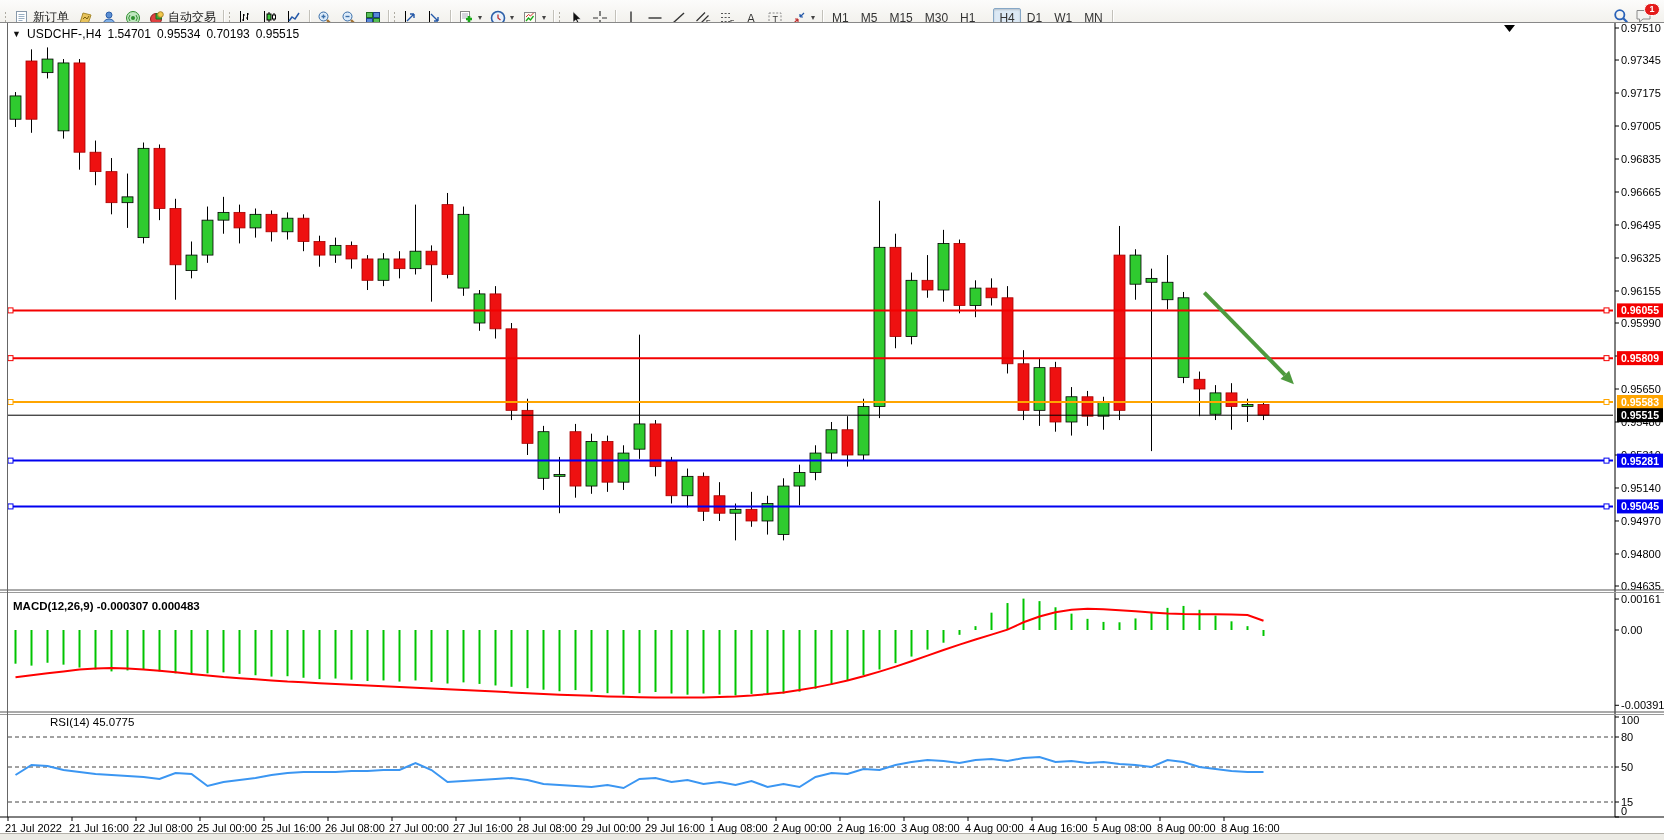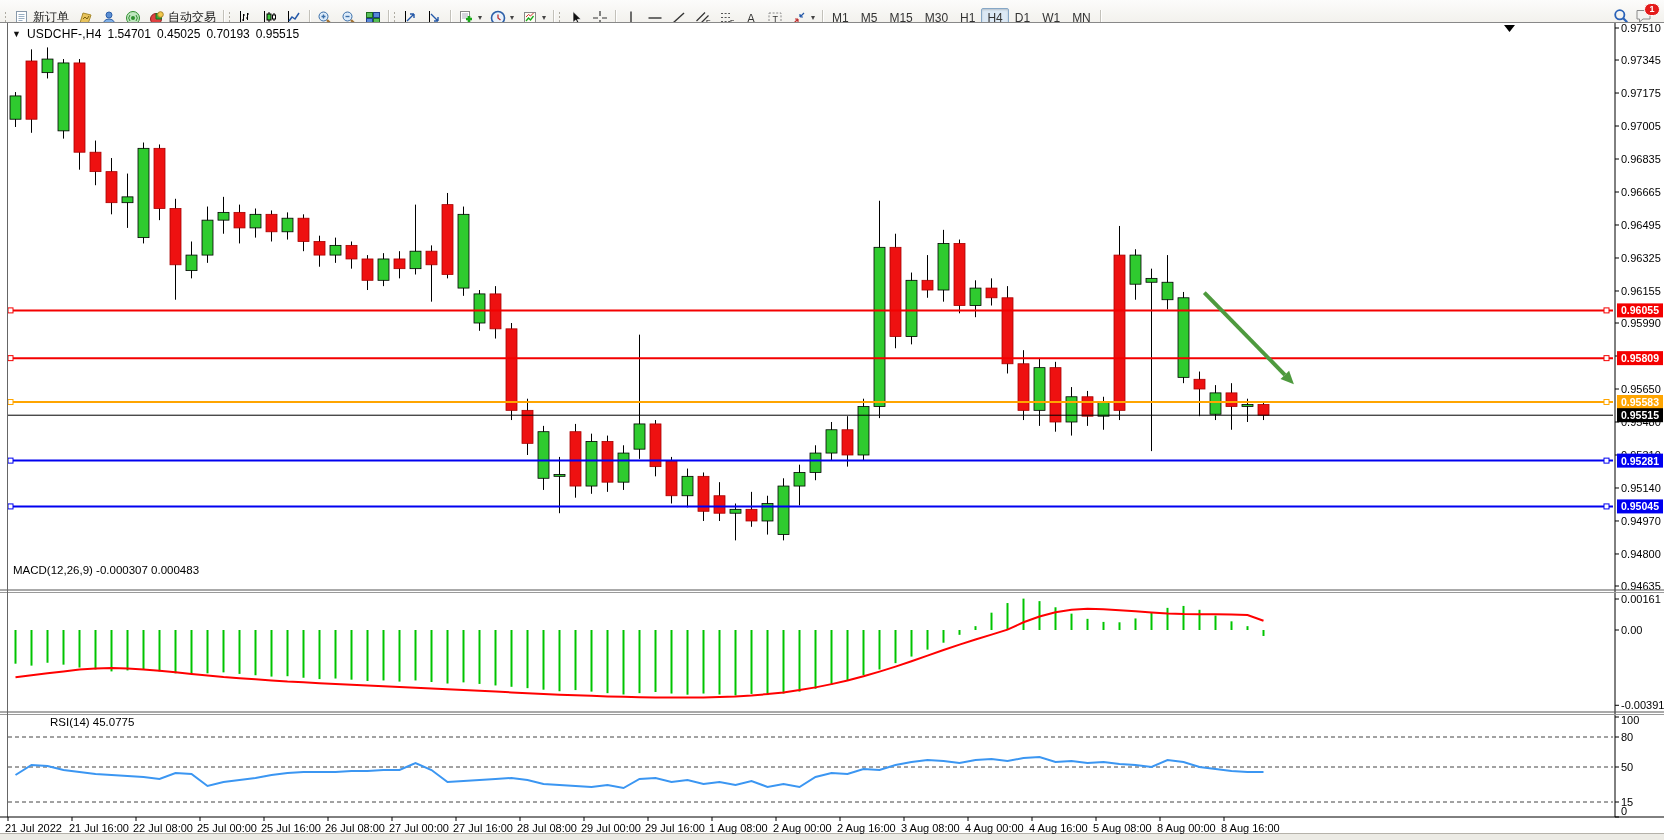--- a/index.html
+++ b/index.html
@@ -4,34 +4,34 @@
 <style>
   html,body{margin:0;padding:0;background:#fff;font-family:"Liberation Sans",sans-serif;}
   #app{position:relative;width:1664px;height:840px;overflow:hidden;background:#fff;user-select:none;}
   #toolbar{position:absolute;top:0;left:0;width:1664px;height:36px;box-sizing:border-box;
     background:linear-gradient(#fcfcfb,#edebe5);border-bottom:1px solid #8f8f8f;
     display:flex;align-items:center;padding:0 3px;}
   .tbtn{height:20px;display:flex;align-items:center;gap:3px;padding:0 3px;border:1px solid transparent;
     border-radius:2px;font-size:12px;color:#1a1a1a;cursor:default;flex:0 0 auto;}
   .tbtn .ic{display:flex;align-items:center;justify-content:center;width:16px;height:16px;}
   .tbtn .dd{font-size:8px;color:#444;margin-left:1px;}
-  .tbtn.active{background:#dcE9f5;border-color:#86a7c6;box-shadow:inset 0 1px 2px rgba(0,0,0,.18);}
+  .tbtn.active{background:#dcE9f5;border-color:#86a7c6;box-shadow:inset 0 1px 2px rgba(0,0,0,.18);margin-left:12px;}
   .tf{font-size:12px;padding:0 5px;height:17px;color:#333;}
   .sep{width:1px;height:16px;background:#c3c1ba;box-shadow:1px 0 0 #ffffff;margin:0 3px;flex:0 0 auto;}
   .grip{width:3px;height:14px;margin:0 3px 0 1px;flex:0 0 auto;
     background-image:radial-gradient(#aeaba2 45%,transparent 50%);background-size:3px 4px;}
   #right-tools{margin-left:auto;display:flex;align-items:center;gap:6px;padding-right:8px;}
   .chatwrap{position:relative;}
   .badge{position:absolute;top:-5px;right:-7px;background:#e41b1b;color:#fff;border:1px solid #fff;
     border-radius:8px;font-size:9px;min-width:8px;text-align:center;padding:0 3px;height:11px;line-height:11px;font-weight:bold;}
   #chart-area{position:absolute;top:22px;left:0;}
   .overlay{position:absolute;font-size:12px;color:#000;white-space:pre;}
   #chart-title{top:27px;left:12px;display:flex;gap:6px;align-items:center;}
   #chart-title .tri{font-size:9px;color:#111;}
-  #macd-label{top:564px;left:13px;font-size:11.5px;}
+  #macd-label{top:600px;left:13px;font-size:11.5px;font-weight:bold;}
   #rsi-label{top:716px;left:13px;font-size:11.5px;margin-left:37px;}
   svg text{font-family:"Liberation Sans",sans-serif;}
 </style>
 </head>
 <body>
 
 <div id="app">
   <div id="toolbar">
       <div class="grip"></div>
       <div class="tbtn">
@@ -854,19 +854,19 @@
         <g>
           <line x1="1204.3" y1="270.5405217391294" x2="1284.810085421621" y2="352.85583329970814" stroke="#4e9a3e" stroke-width="4"></line>
           <polygon points="1293.9,362.14956521739157 1289.0995001528595,348.6604881096869 1280.5206706903823,357.05117848972935" fill="#4e9a3e"></polygon>
         </g>
       </svg>
   </div>
   <div class="overlay" id="chart-title">
     <span class="tri">▼</span>
     <span style="letter-spacing:.2px">USDCHF-,H4</span>
     <span>1.54701</span>
-    <span>0.45025</span>
+    <span>0.95534</span>
     <span>0.70193</span>
     <span>0.95515</span>
   </div>
   <div class="overlay" id="macd-label">MACD(12,26,9) -0.000307 0.000483</div>
   <div class="overlay" id="rsi-label">RSI(14) 45.0775</div>
 </div>
 
 </body></html>

